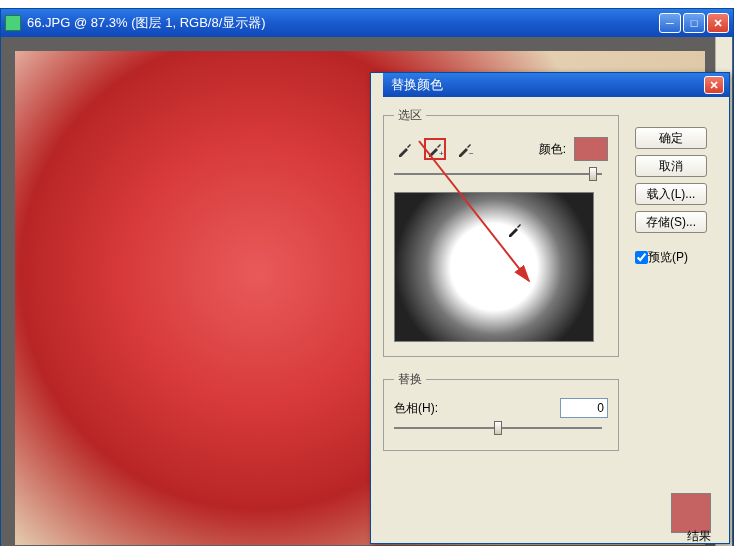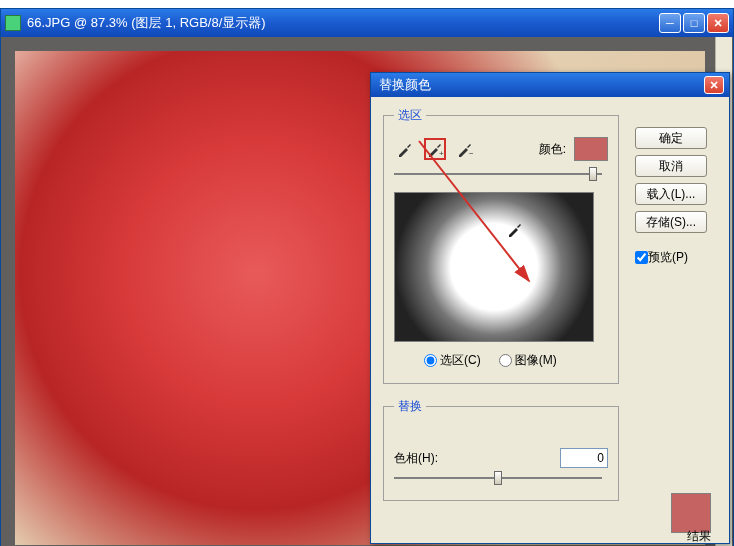--- a/index.html
+++ b/index.html
@@ -88,20 +88,21 @@
     }
     
     .dialog {
       position: absolute;
       top: 72px; left: 370px;
       width: 360px;
       height: 472px;
       border: 1px solid #0a4a9a;
       background: #ece9d8;
       box-shadow: 2px 2px 6px rgba(0,0,0,0.4);
+      padding-left: 12px;
     }
     .dlg-titlebar {
       height: 24px;
       background: linear-gradient(to bottom, #2a7be8 0%, #0f49b8 100%);
       display: flex;
       align-items: center;
       padding: 0 5px 0 8px;
       color: #fff;
       font-size: 13px;
     }
@@ -120,21 +121,21 @@
       top: 24px; left: 0; right: 0; bottom: 0;
       padding: 10px 12px;
     }
     fieldset {
       border: 1px solid #a0a0a0;
       padding: 10px 10px 14px 10px;
       margin-bottom: 14px;
     }
     legend {
       padding: 0 4px;
-      color: #1d4ed8;
+      color: #404040;
     }
     .right-btn-col {
       position: absolute;
       top: 30px; right: 22px;
       width: 72px;
       display: flex;
       flex-direction: column;
       gap: 6px;
     }
     .win-btn {
@@ -230,21 +231,21 @@
       margin-left: 30px;
     }
     .radio-row label { display: flex; align-items: center; gap: 3px; cursor: pointer; }
     .replace-fieldset {
       width: 236px;
     }
     .hue-row, .sat-row {
       display: flex;
       align-items: center;
       gap: 6px;
-      margin-top: 23px;
+      margin-top: 0;
     }
     .hue-row .num-input, .sat-row .num-input {
       width: 48px; height: 20px;
       border: 1px solid #7a98bc;
       text-align: right; padding-right: 3px;
       font-size: 12px; margin-left: auto;
     }
     .result-swatch {
       position: absolute;
       right: 18px;
@@ -332,30 +333,20 @@
       </div>
 
       <div class="preview-img">
         <div class="preview-eyedropper">
           <svg viewBox="0 0 16 16">
               <path d="M2 14 L9 7 L11 9 L4 16 L2 16 Z M10 6 L13 3 L14 4 L11 7 Z" fill="#222"></path>
             </svg>
         </div>
       </div>
 
-      <div class="radio-row">
-        <label>
-          <input type="radio" name="pm" checked="" style="">
-          <span>选区(C)</span>
-        </label>
-        <label>
-          <input type="radio" name="pm" style="">
-          <span>图像(M)</span>
-        </label>
-      </div>
     </fieldset>
 
     <fieldset class="replace-fieldset">
       <legend>替换</legend>
       <div class="hue-row">
         <span>色相(H):</span>
         <input class="num-input" value="0" style="">
       </div>
       <div class="slider">
         <div class="slider-track"></div>

